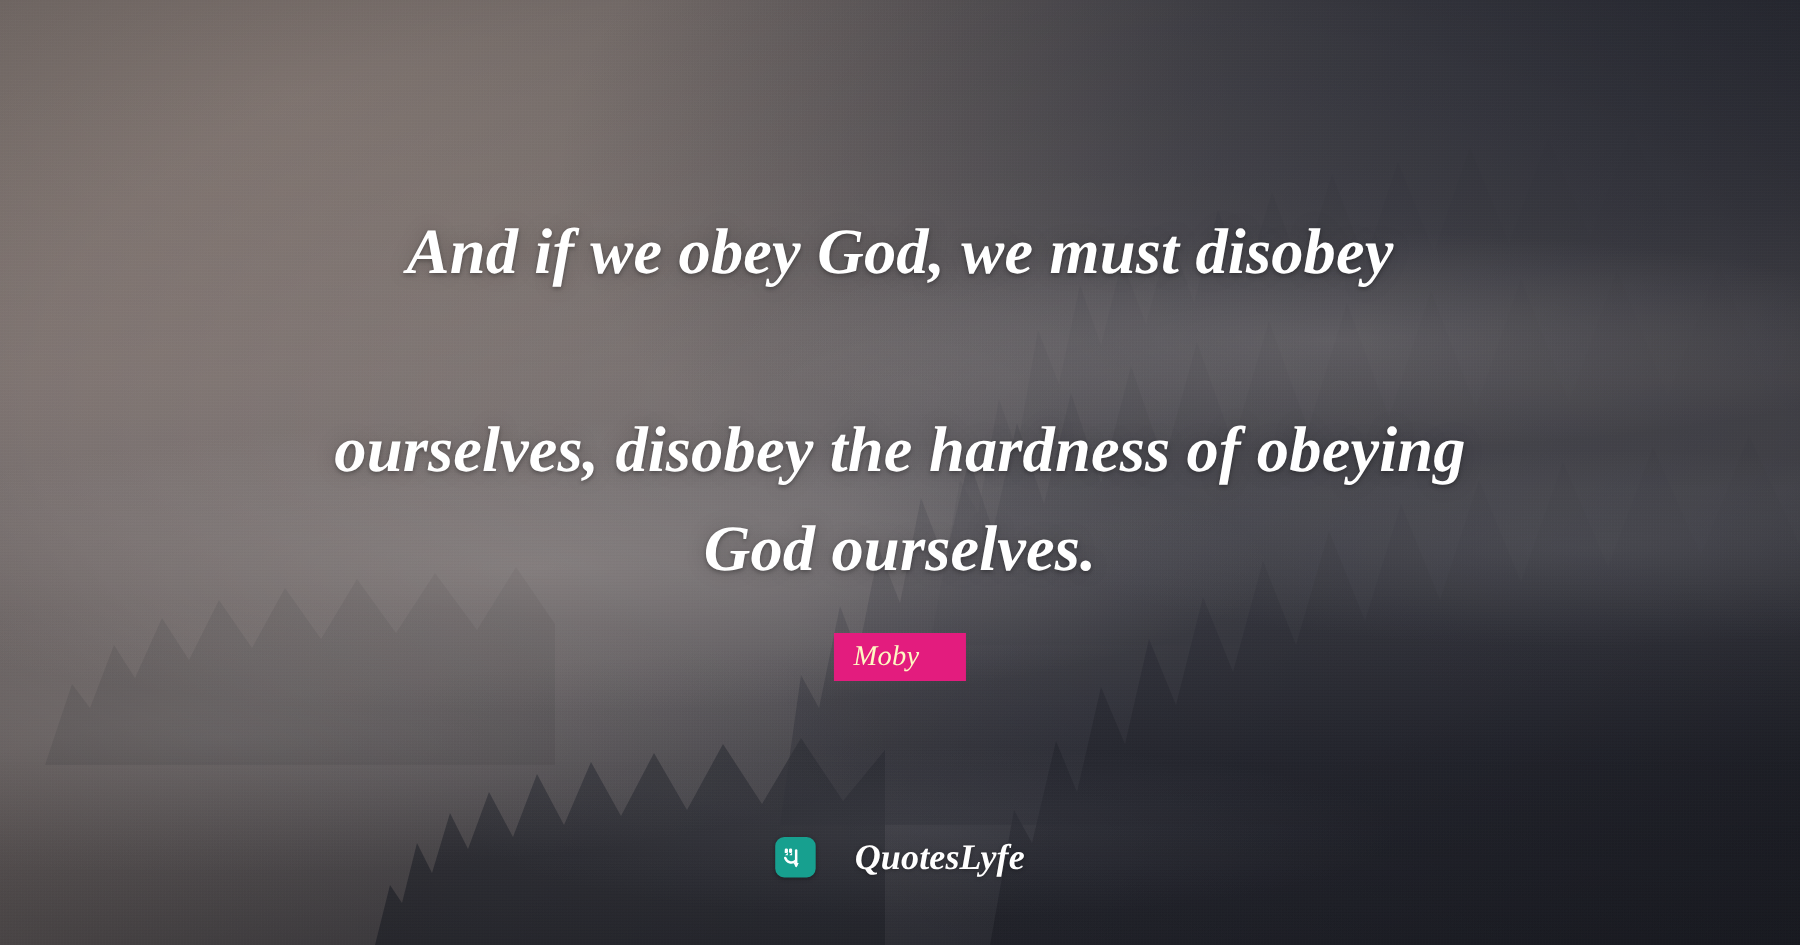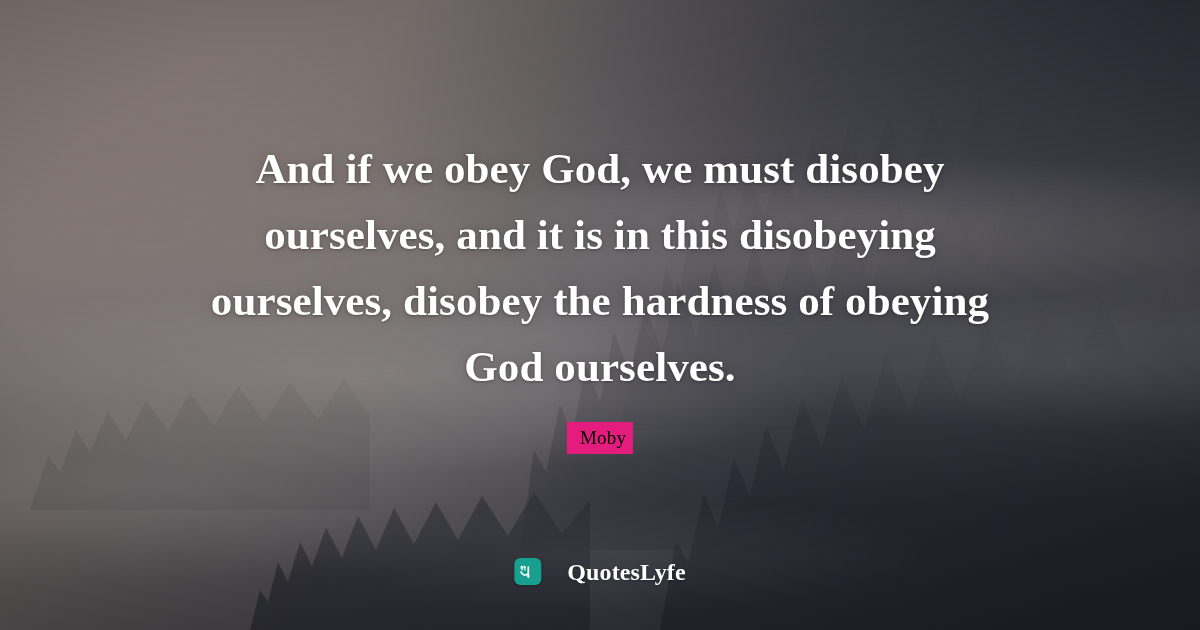--- a/index.html
+++ b/index.html
@@ -9,20 +9,21 @@
     background: #222;
   }
   #card {
     position: relative;
     width: 1200px;
     height: 630px;
     overflow: hidden;
     font-family: "Liberation Serif", "DejaVu Serif", serif;
     background-color: #6f6764;
     isolation: isolate;
+    font-style: italic;
   }
 
   
   .bg-layer {
     position: absolute;
     inset: 0;
     pointer-events: none;
   }
   
   .bg-base {
@@ -121,26 +122,26 @@
     left: 0;
     text-shadow: 0 1px 3px rgba(0,0,0,0.30), 0 0 14px rgba(0,0,0,0.18);
   }
 
   #author-badge {
     position: absolute;
     top: 422px;
     left: 50%;
     transform: translateX(-50%);
     background: #e31c7e;
-    color: #000000;
+    color: #fef9c3;
     font-family: "Liberation Serif", "DejaVu Serif", serif;
     font-weight: normal;
     font-size: 19px;
     line-height: 1;
-    padding: 6px 7px 7px 13px;
+    padding: 6px 31px 7px 13px;
     white-space: nowrap;
     letter-spacing: 0.2px;
   }
 
   #brand {
     position: absolute;
     top: 558px;
     left: 50%;
     transform: translateX(-50%);
     display: flex;
@@ -204,21 +205,21 @@
   <div class="bg-layer bg-darkmass"></div>
   <div class="bg-layer bg-fog"></div>
   <div class="bg-layer bg-fog2"></div>
   <div class="bg-layer bg-grain"></div>
   <div class="bg-layer bg-vignette"></div>
 
   <div class="content">
 
     <div id="quote-text">
       <span>And if we obey God, we must disobey</span><br>
-      <span>ourselves, and it is in this disobeying</span><br>
+      <br>
       <span>ourselves, disobey the hardness of obeying</span><br>
       <span>God ourselves.</span>
     </div>
 
     <div id="author-badge">Moby</div>
 
     <div id="brand">
       <span id="brand-mark">
         <svg width="19" height="19" viewBox="0 0 24 24" aria-hidden="true">
 

